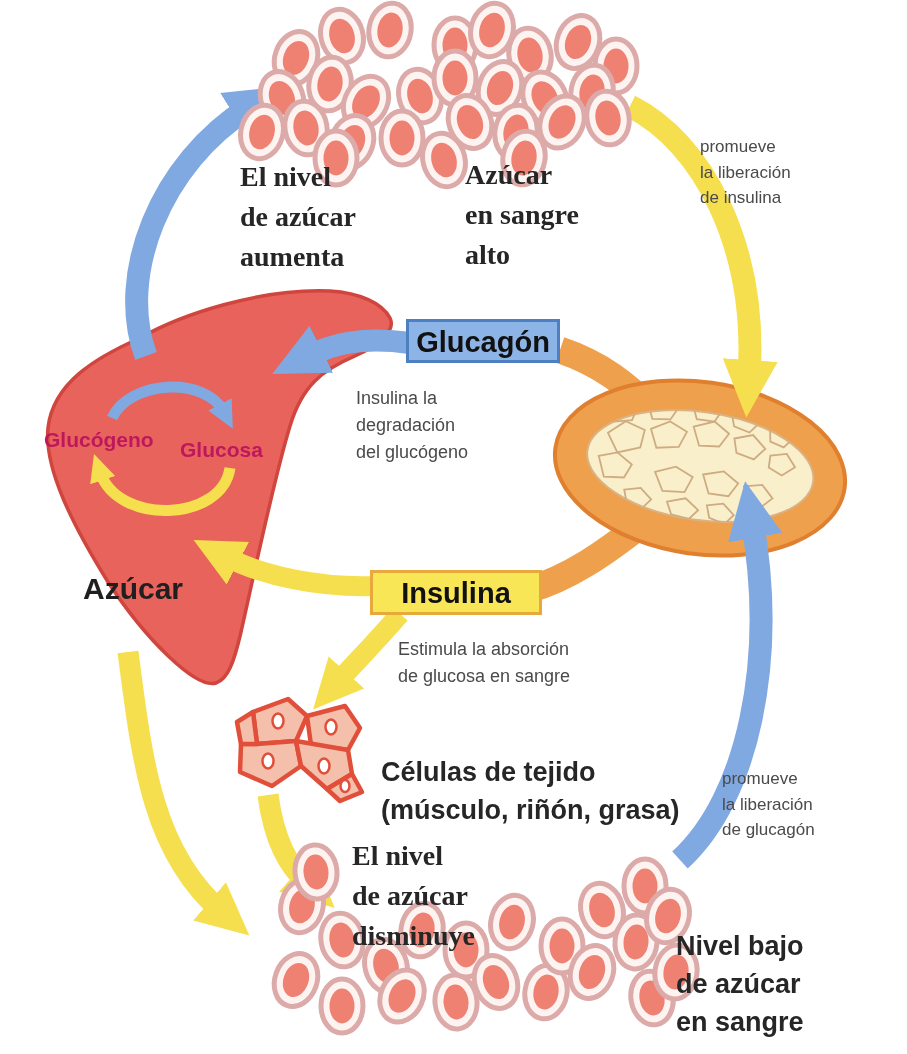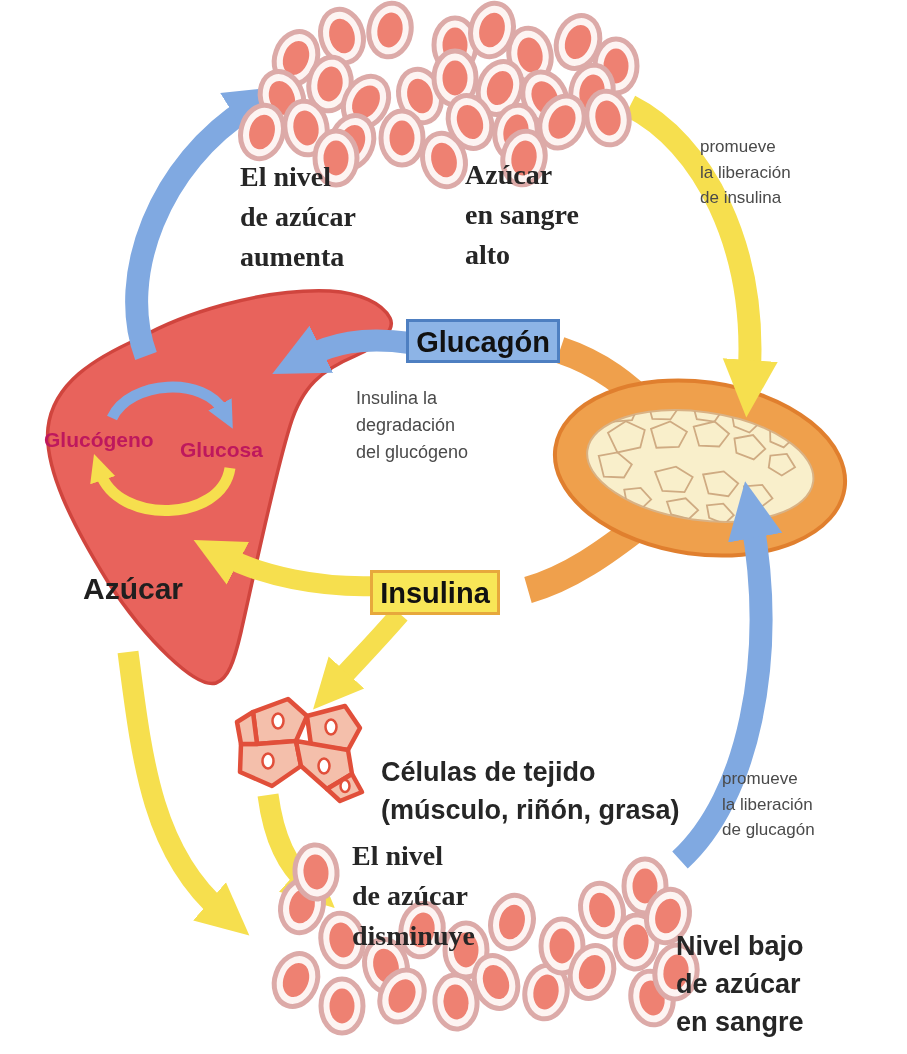--- a/index.html
+++ b/index.html
@@ -184,22 +184,24 @@
 <div class="lbl tiny-bold center" style="left:180px;top:438px;width:85px">Glucosa</div>
 
 <div class="lbl ann center" style="left:356px;top:385px;width:165px">Insulina la
 degradación
 del glucógeno</div>
 
 
 
 <div class="lbl organ-lg center" style="left:83px;top:572px;width:110px">Azúcar</div>
 
-<div class="tagbox yellow" style="left:370px;top:570px;width:130px;height:45px;line-height:41px">Insulina</div>
-
+<div class="tagbox yellow" style="left:370px;top:570px;width:172px;height:45px;line-height:41px">Insulina</div>
+
+<div class="lbl ann center" style="left:398px;top:636px;width:230px">Estimula la absorción
+de glucosa en sangre</div>
 
 <div class="lbl h2 left" style="left:381px;top:712px;width:340px">Células de tejido
 (músculo, riñón, grasa)</div>
 
 <div class="lbl h1 left" style="left:352px;top:836px;width:180px">El nivel
 de azúcar
 disminuye</div>
 
 <div class="lbl ann-sm center" style="left:722px;top:766px;width:122px">promueve
 la liberación

